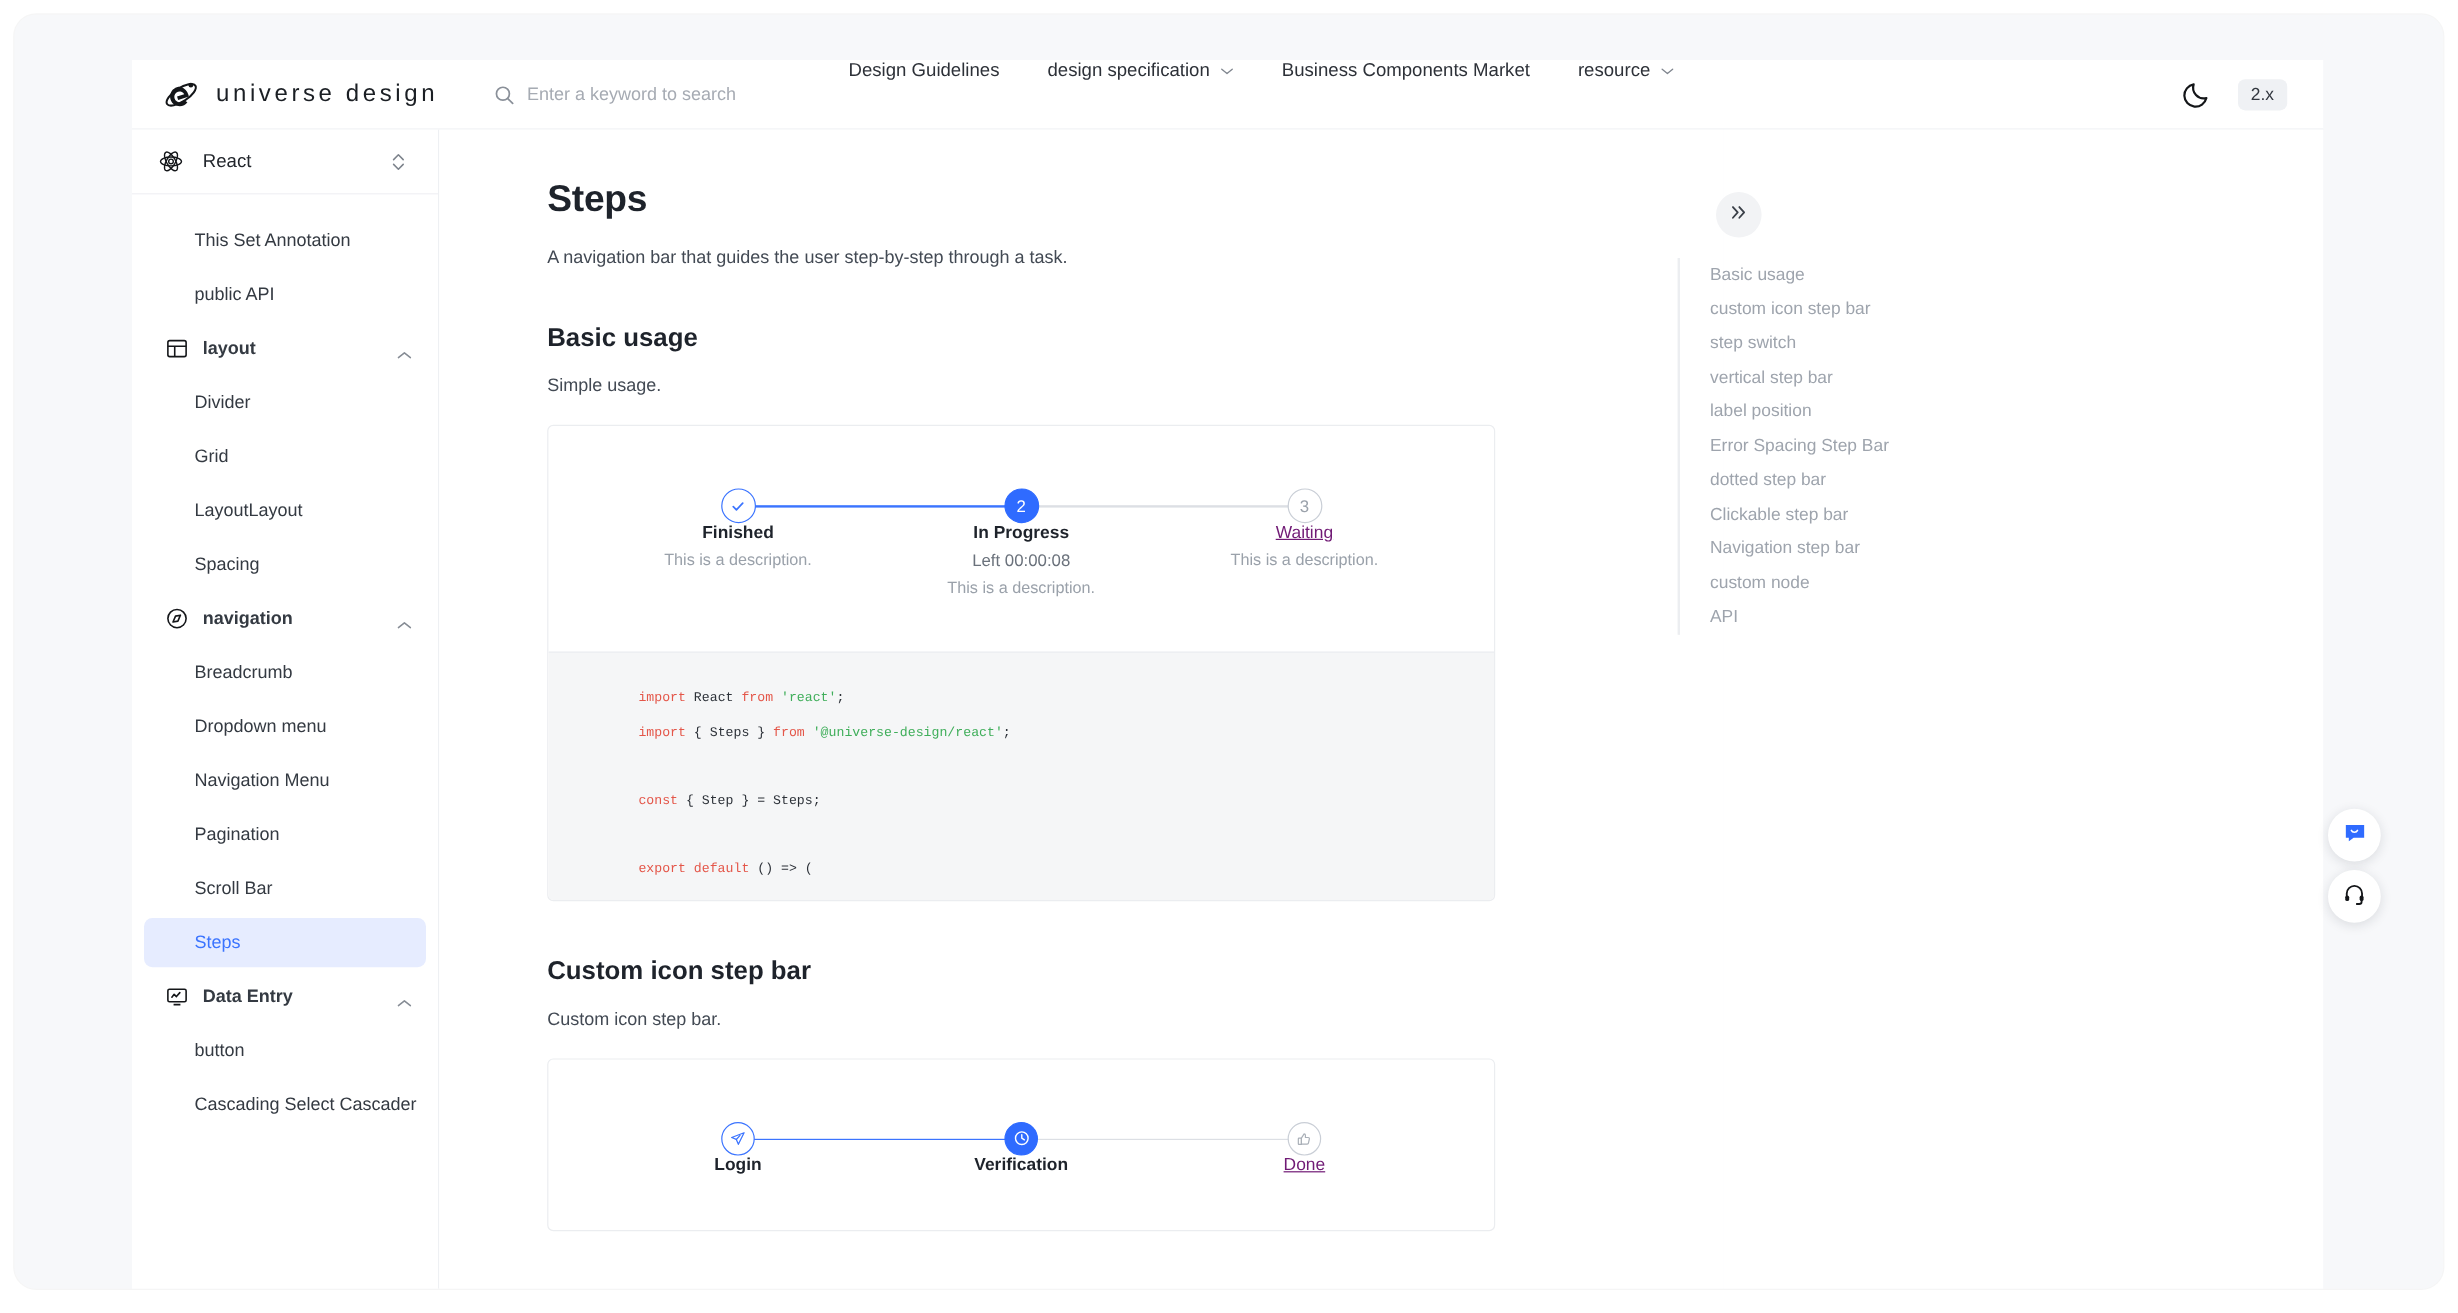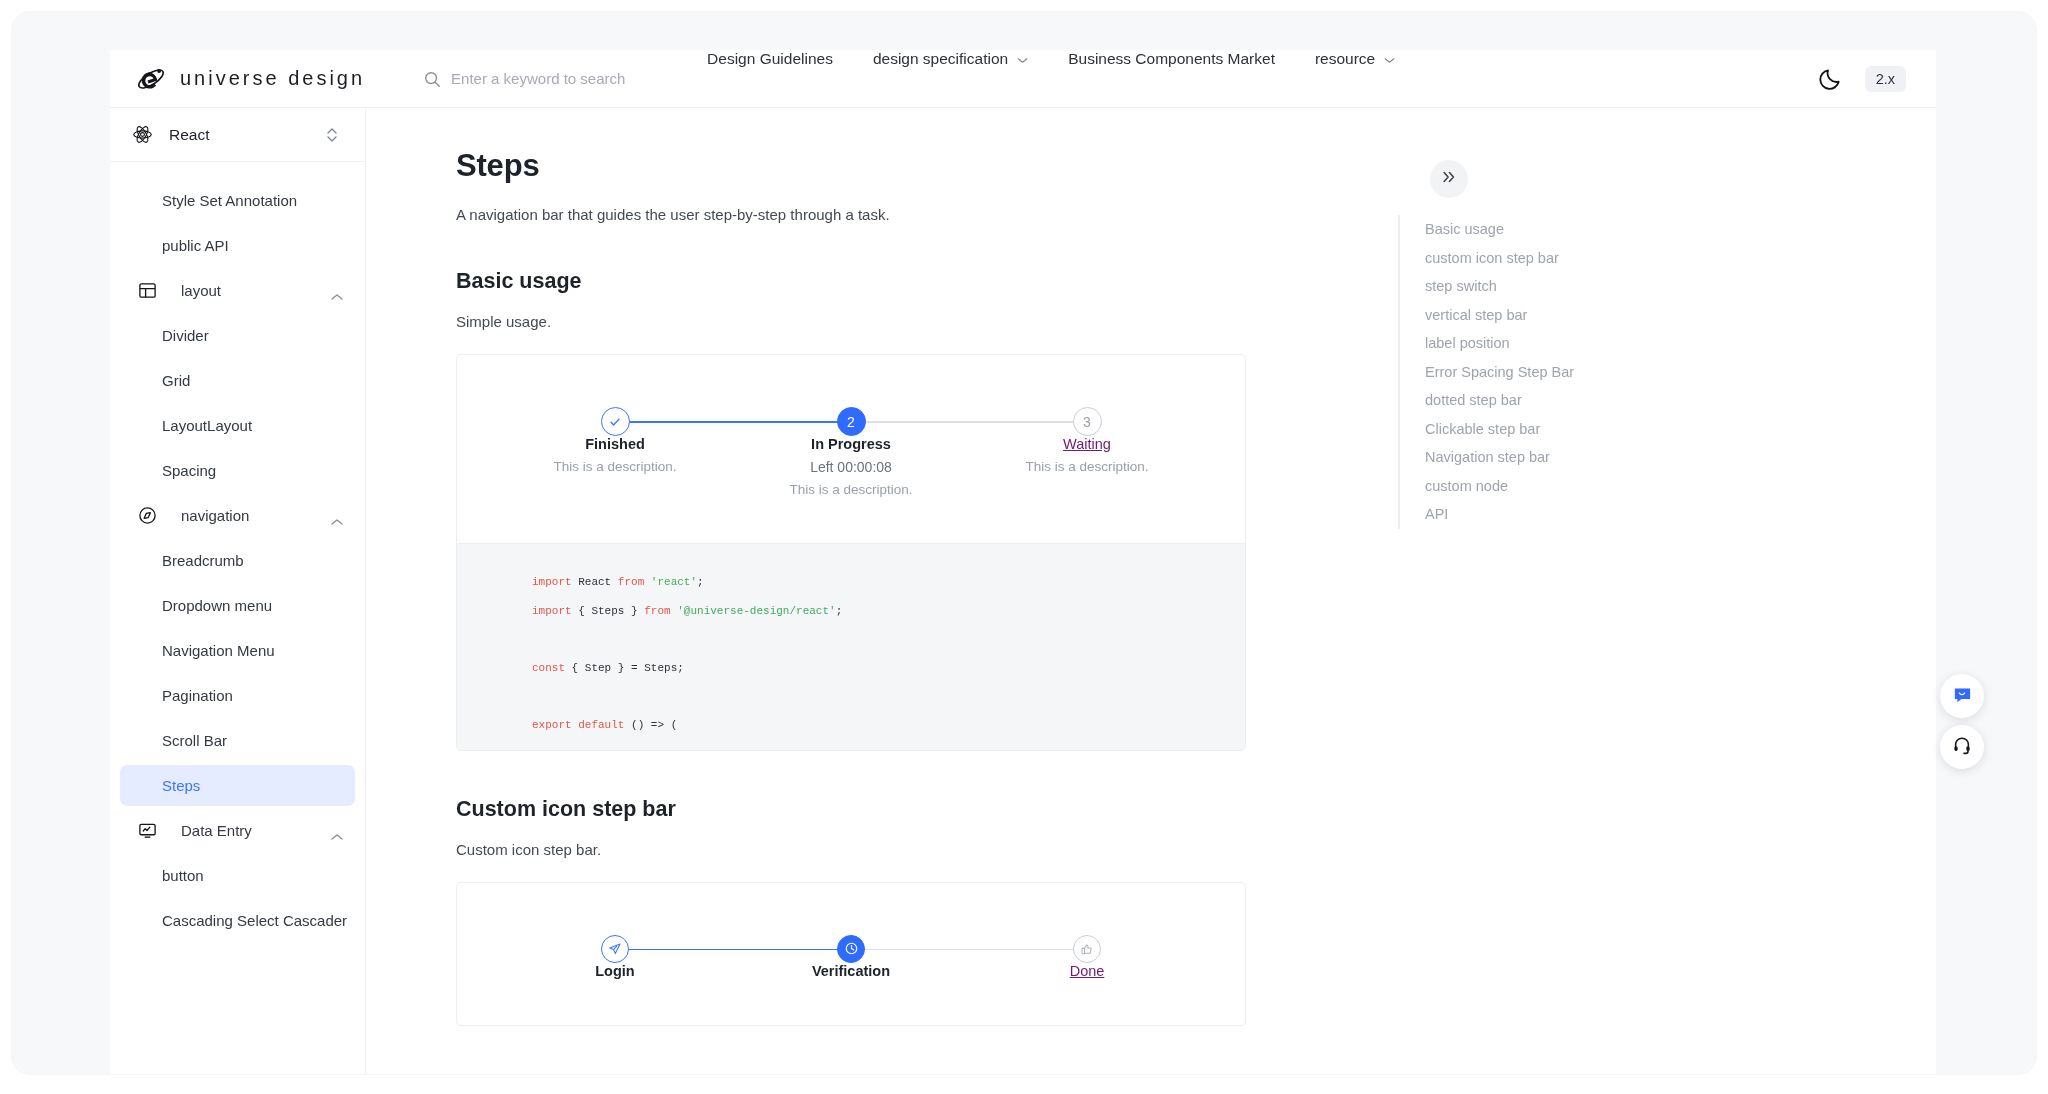--- a/index.html
+++ b/index.html
@@ -34,21 +34,21 @@
   }
   .brand { display: flex; align-items: center; margin-left: 26px; }
   .brand-logo { width: 30px; height: 30px; }
   .brand-text {
     margin-left: 14px;
     font-size: 20px; letter-spacing: 3px;
     color: #1b1f24; font-weight: 400;
   }
   .search {
     display: flex; align-items: center;
-    margin-left: 46px; width: 250px; justify-content: flex-end;
+    margin-left: 46px; width: 250px;
   }
   .search-icon { width: 18px; height: 18px; flex: none; color: #8a9099; }
   .search-input {
     border: none; outline: none; background: transparent;
     margin-left: 10px; font-size: 15px; width: 210px;
     font-family: "Liberation Sans", sans-serif;
     color: #2b3038;
   }
   .search-input::placeholder { color: #a6abb3; }
 
@@ -99,21 +99,21 @@
   }
   .updown-icon { margin-left: auto; width: 14px; height: 18px; color: #7d838c; }
 
   .sidebar-list { padding-top: 14px; }
   .side-item {
     display: flex; align-items: center;
     height: 41px; margin: 4px 10px;
     padding-left: 42px; border-radius: 7px;
     font-size: 15px; color: #343a42; cursor: pointer;
   }
-  .side-item.group { padding-left: 18px; gap: 24px; font-weight: 400; }
+  .side-item.group { padding-left: 18px; gap: 12px; font-weight: 700; }
   .side-item.group .group-icon { width: 19px; height: 19px; flex: none; color: #1b1f24; }
   .side-item.active { background: #e6ecff; color: #3b74ff; }
   .chev { margin-left: auto; margin-right: 12px; width: 12px; height: 8px; color: #868c95; }
 
   
   .content {
     position: absolute; left: 354px; top: 96px;
     width: 1070px; height: 966px;
     background: #ffffff;
     overflow: hidden;
@@ -281,21 +281,21 @@
       <span class="sidebar-head-label">React</span>
       <span class="updown-icon">
         <svg viewBox="0 0 14 18" width="14" height="18" fill="none" stroke="currentColor" stroke-width="1.3">
           <path d="M3 7l4-4 4 4M3 11l4 4 4-4" stroke-linecap="round" stroke-linejoin="round"></path>
         </svg>
       </span>
     </div>
 
     <div class="sidebar-list">
       <div class="side-item">
-            <span>Style Set Annotation</span>
+            <span>This Set Annotation</span>
           </div>
       <div class="side-item">
             <span>public API</span>
           </div>
 
       <div class="side-item group">
         <span class="group-icon">
           <svg viewBox="0 0 20 20" width="19" height="19" fill="none" stroke="#141619" stroke-width="1.4">
             <rect x="2" y="3" width="16" height="14" rx="1.6"></rect>
                 <path d="M2 8h16M8 8v9"></path>

